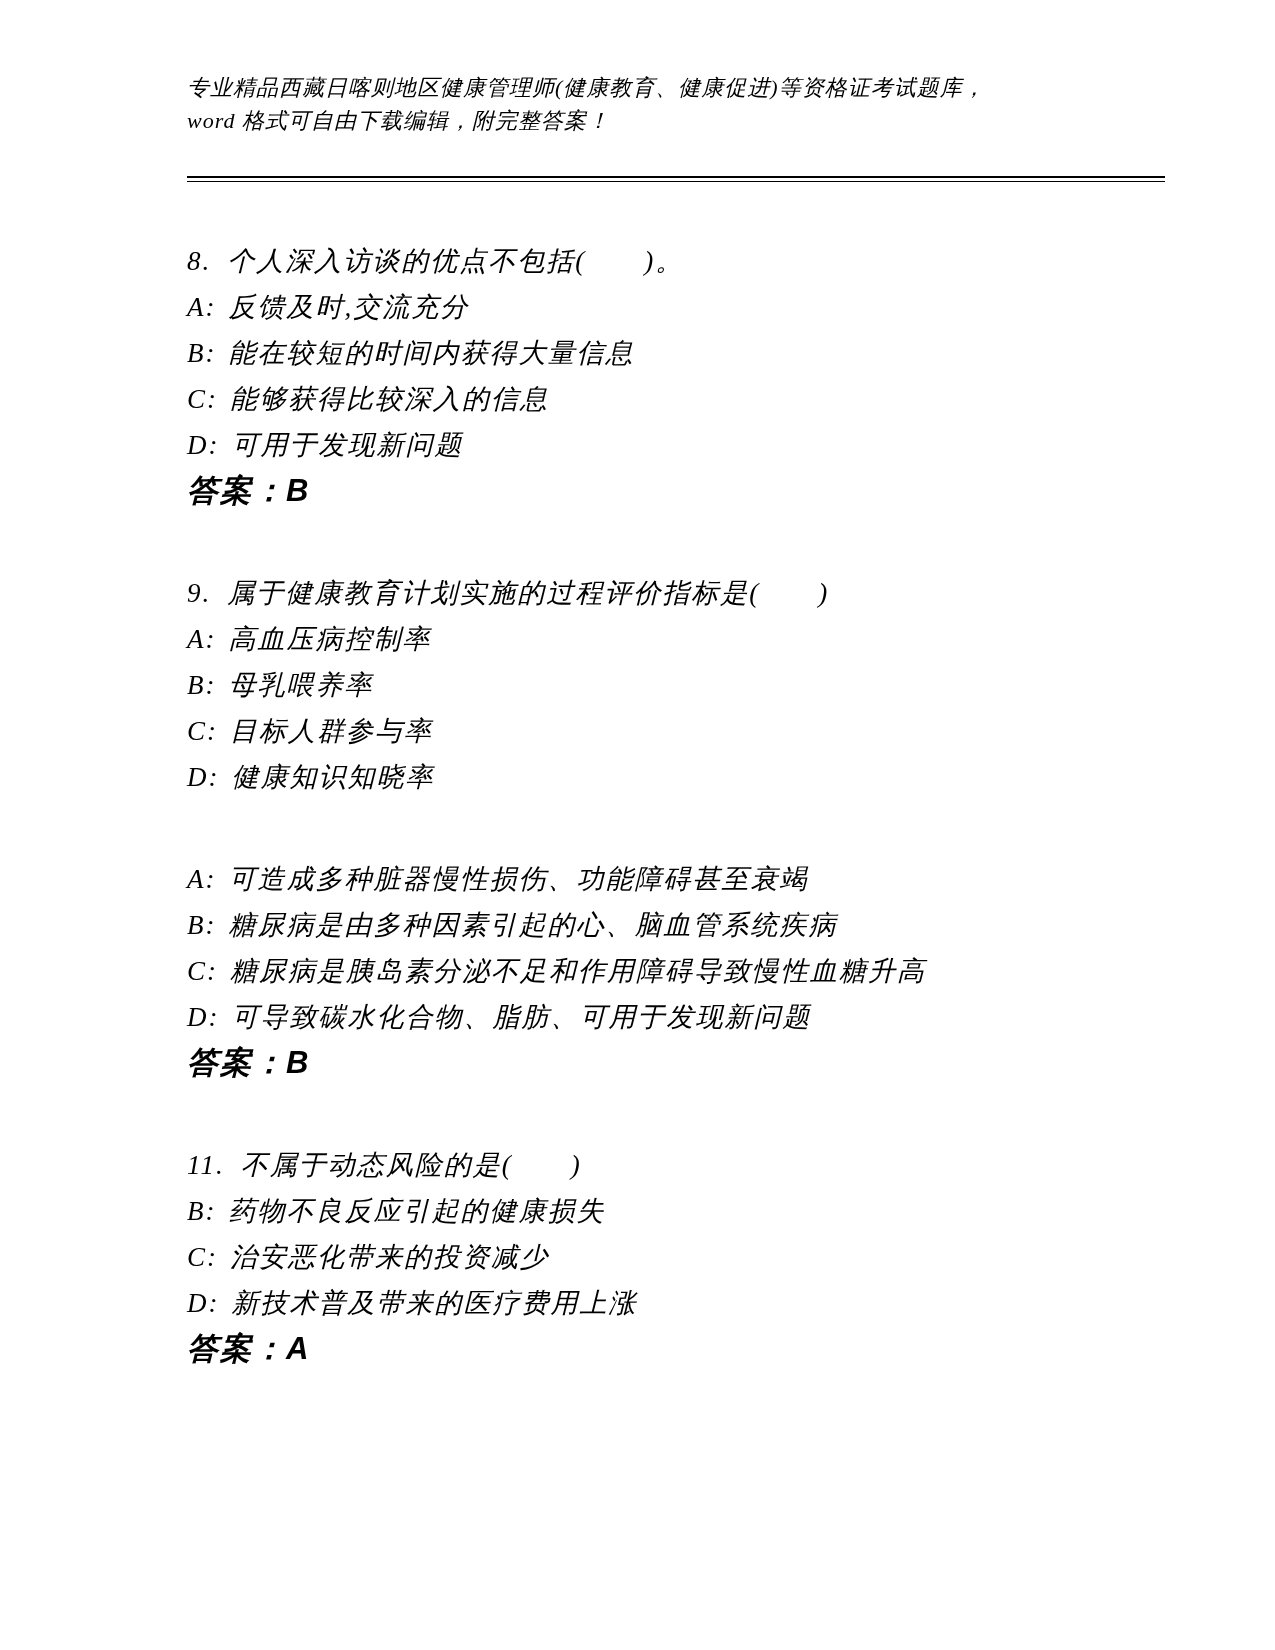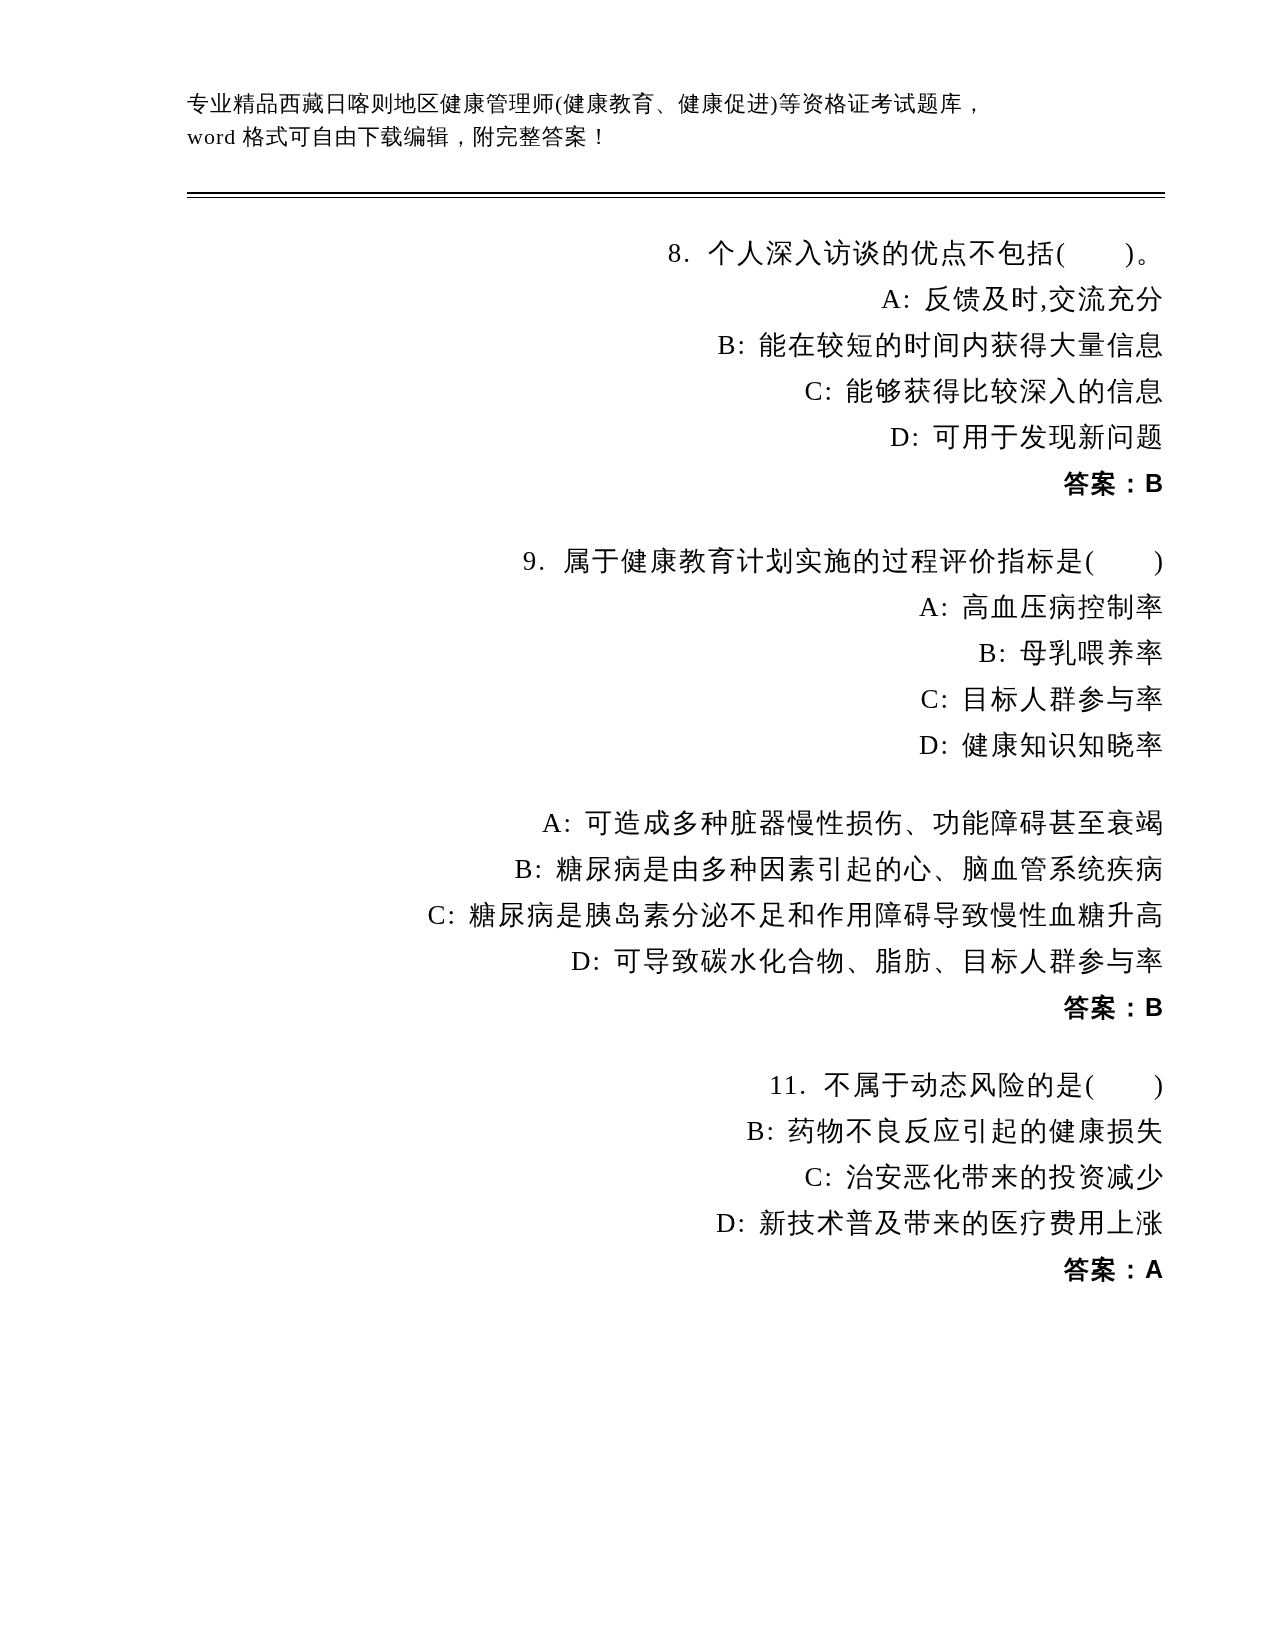--- a/index.html
+++ b/index.html
@@ -8,49 +8,50 @@
     height: 1650px;
     background: #ffffff;
     color: #000000;
     font-family: "Liberation Serif", "DejaVu Serif", serif;
     position: relative;
     overflow: hidden;
   }
   .content {
     position: absolute;
     left: 187px;
-    top: 16px;
+    top: 0;
     width: 978px;
+    font-style: italic;
   }
   .doc-header {
     padding-top: 71px;
     font-size: 22px;
     line-height: 33px;
     letter-spacing: 1px;
   }
   .header-rule {
     margin-top: 39px;
     width: 100%;
     height: 3px;
     border-top: 2px solid #000000;
     border-bottom: 1px solid #000000;
   }
-  .question-block { margin-top: 32px; text-align: right; }
+  .question-block { margin-top: 56px; }
   .line {
     font-size: 27px;
     line-height: 46px;
     letter-spacing: 2px;
     white-space: nowrap;
   }
   .q-num { margin-right: 16px; }
   .opt-label { margin-right: 12px; }
   .answer-line {
     font-family: "Liberation Sans", "DejaVu Sans", sans-serif;
     font-weight: 700;
-    font-size: 25px;
+    font-size: 31px;
     letter-spacing: 2px;
   }
 </style>
 </head>
 <body>
 
 <div class="page">
   <div class="content">
     <div class="doc-header">
       <div class="header-line">专业精品西藏日喀则地区健康管理师(健康教育、健康促进)等资格证考试题库，</div>
@@ -86,21 +87,21 @@
   </section>
 
   <section class="question-block">
     <div class="options">
   <div class="line option-line"><span class="opt-label">A:</span><span class="opt-text">可造成多种脏器慢性损伤、功能障碍甚至衰竭</span></div>
 
   <div class="line option-line"><span class="opt-label">B:</span><span class="opt-text">糖尿病是由多种因素引起的心、脑血管系统疾病</span></div>
 
   <div class="line option-line"><span class="opt-label">C:</span><span class="opt-text">糖尿病是胰岛素分泌不足和作用障碍导致慢性血糖升高</span></div>
 
-  <div class="line option-line"><span class="opt-label">D:</span><span class="opt-text">可导致碳水化合物、脂肪、目标人群参与率</span></div>
+  <div class="line option-line"><span class="opt-label">D:</span><span class="opt-text">可导致碳水化合物、脂肪、可用于发现新问题</span></div>
 </div>
     <div class="line answer-line"><span>答案：</span><span>B</span></div>
   </section>
 
   <section class="question-block">
     <div class="line q-line"><span class="q-num">11.</span><span class="q-text">不属于动态风险的是(　　)</span></div>
     <div class="options">
 
   <div class="line option-line"><span class="opt-label">B:</span><span class="opt-text">药物不良反应引起的健康损失</span></div>
 

